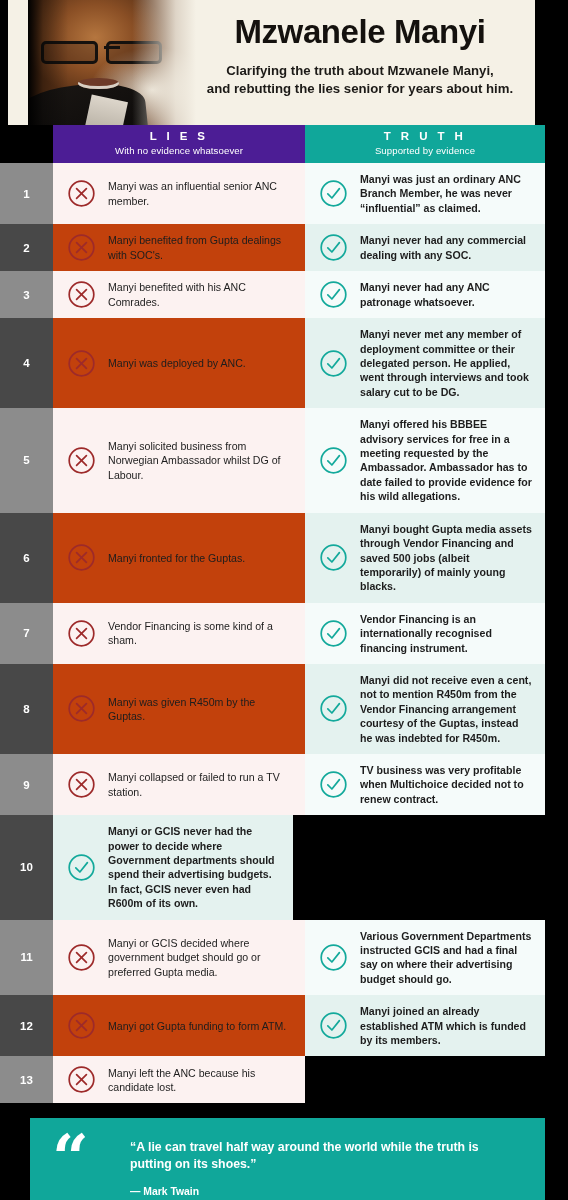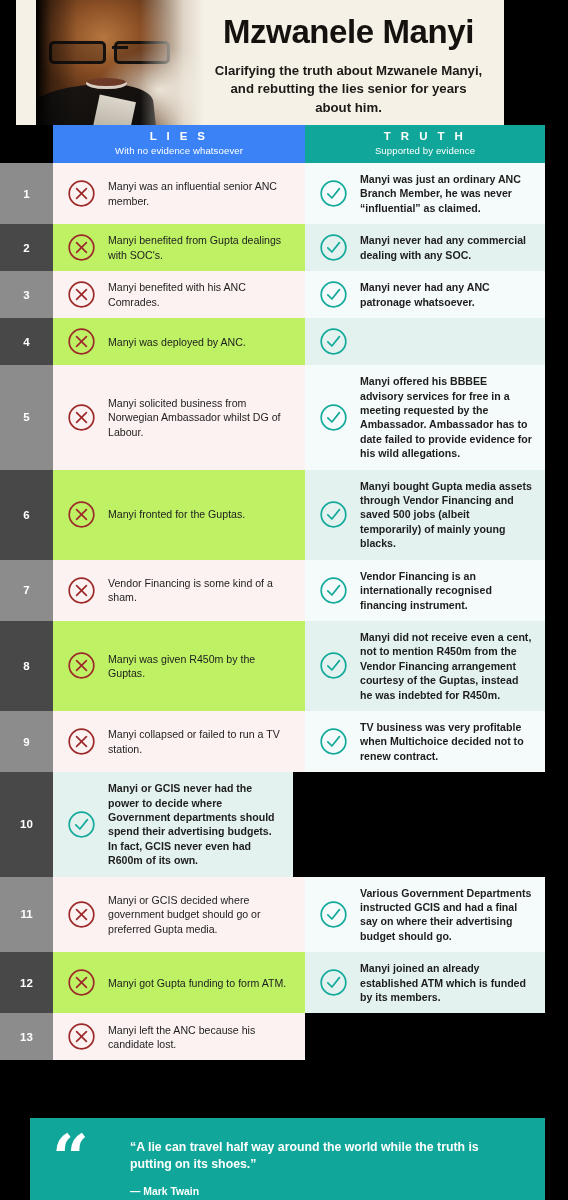--- a/index.html
+++ b/index.html
@@ -1,21 +1,21 @@
 <!DOCTYPE html>
 <html><head>
 <meta charset="utf-8">
 <style>
   html,body{margin:0;padding:0;background:#000;}
   body{width:568px;height:1200px;overflow:hidden;
        font-family:"Liberation Sans","DejaVu Sans",sans-serif;}
   #page{position:relative;width:568px;height:1200px;background:#000;}
 
   
-  .header{position:absolute;left:16px;top:0;width:488px;height:125px;
+  .header{position:absolute;left:8px;top:0;width:527px;height:125px;
           background:#f5f1e6;overflow:hidden;}
   .photo{position:absolute;left:20px;top:0;width:168px;height:125px;
          overflow:hidden;}
   .photo .bg{position:absolute;inset:0;
      background:
        radial-gradient(ellipse 60% 55% at 74% 72%, rgba(235,228,215,.95) 0%, rgba(235,228,215,0) 62%),
        radial-gradient(ellipse 42% 48% at 40% 30%, #b5763f 0%, #8a4f25 55%, #5d3317 100%),
        linear-gradient(180deg,#2a1a10 0%,#45291a 32%,#1a1410 70%,#120d0a 100%);
   }
   .photo .shoulder{position:absolute;left:-8%;top:68%;width:78%;height:42%;
@@ -38,37 +38,37 @@
   .title-wrap{position:absolute;left:195px;top:14px;right:18px;text-align:center;}
   .main-title{font-size:33px;font-weight:bold;color:#14110e;letter-spacing:-.4px;
               line-height:1.08;margin:0;}
   .subtitle{margin:12px 0 0 0;font-size:13.2px;font-weight:bold;color:#1c1a17;
             line-height:1.42;}
 
   
   .colheads{position:absolute;left:0;top:125px;width:545px;height:38px;}
   .ch{position:absolute;top:0;height:38px;color:#fff;text-align:center;
       display:flex;flex-direction:column;justify-content:center;}
-  .ch-lies{left:53px;width:252px;background:#3b82f6;}
+  .ch-lies{left:53px;width:252px;background:#4c1d95;}
   .ch-truth{left:305px;width:240px;background:#10a79a;}
   .ch .big{font-size:11.5px;font-weight:bold;letter-spacing:3.4px;line-height:1.2;}
   .ch .small{font-size:9.6px;font-weight:normal;line-height:1.5;letter-spacing:.1px;}
 
   
   .table{position:absolute;left:0;top:163px;width:545px;}
   .row{position:relative;display:flex;width:545px;}
   .num{width:53px;flex:0 0 53px;display:flex;align-items:center;justify-content:center;
        color:#fff;font-size:11.5px;font-weight:bold;}
   .row.odd .num{background:#8c8c8c;}
   .row.even .num{background:#484848;}
   .cell{display:flex;align-items:center;box-sizing:border-box;}
   .cell-lie{width:252px;flex:0 0 252px;padding:9px 10px 9px 14px;}
   .cell-truth{width:240px;flex:0 0 240px;padding:9px 12px 9px 14px;}
   .row.odd .cell-lie{background:#fcf2f1;}
-  .row.even .cell-lie{background:#bef264;}
+  .row.even .cell-lie{background:#c2410c;}
   .row.odd .cell-truth{background:#f5fbfa;justify-content:space-between;}
   .row.even .cell-truth{background:#e4f2ef;}
 
   .ic{flex:0 0 29px;width:29px;height:29px;margin-right:12px;}
   .ic svg{display:block;width:29px;height:29px;}
   .txt{font-size:10.6px;line-height:1.36;color:#1d1d1d;}
   .cell-lie .txt{font-weight:normal;}
   .cell-truth .txt{font-weight:bold;}
 
   
@@ -191,20 +191,21 @@
           </span>
           <span class="txt">Manyi was deployed by ANC.</span>
         </div>
         <div class="cell cell-truth">
           <span class="ic">
             <svg viewBox="0 0 29 29">
               <circle cx="14.5" cy="14.5" r="12.3" fill="none" stroke="#13a99b" stroke-width="1.7"></circle>
               <path d="M8.8 14.9 L12.9 19 L20.4 9.6" fill="none" stroke="#13a99b" stroke-width="1.7" stroke-linecap="round" stroke-linejoin="round"></path>
             </svg>
           </span>
+          <span class="txt">Manyi never met any member of deployment committee or their delegated person. He applied, went through interviews and took salary cut to be DG.</span>
         </div>
       </div>
       <div class="row odd">
         <div class="num">5</div>
         <div class="cell cell-lie">
           <span class="ic">
             <svg viewBox="0 0 29 29">
               <circle cx="14.5" cy="14.5" r="12.3" fill="none" stroke="#9d2a2a" stroke-width="1.7"></circle>
               <path d="M9.6 9.6 L19.4 19.4 M19.4 9.6 L9.6 19.4" stroke="#9d2a2a" stroke-width="1.7" stroke-linecap="round"></path>
             </svg>

